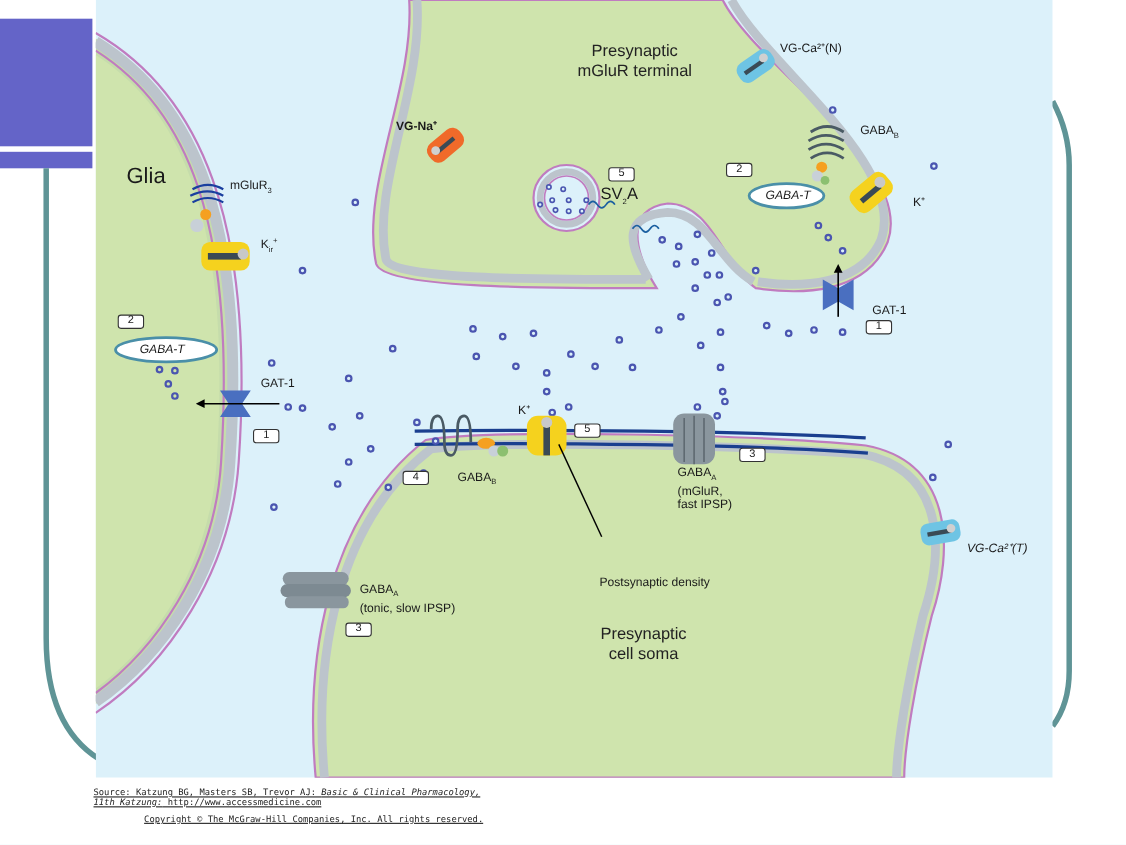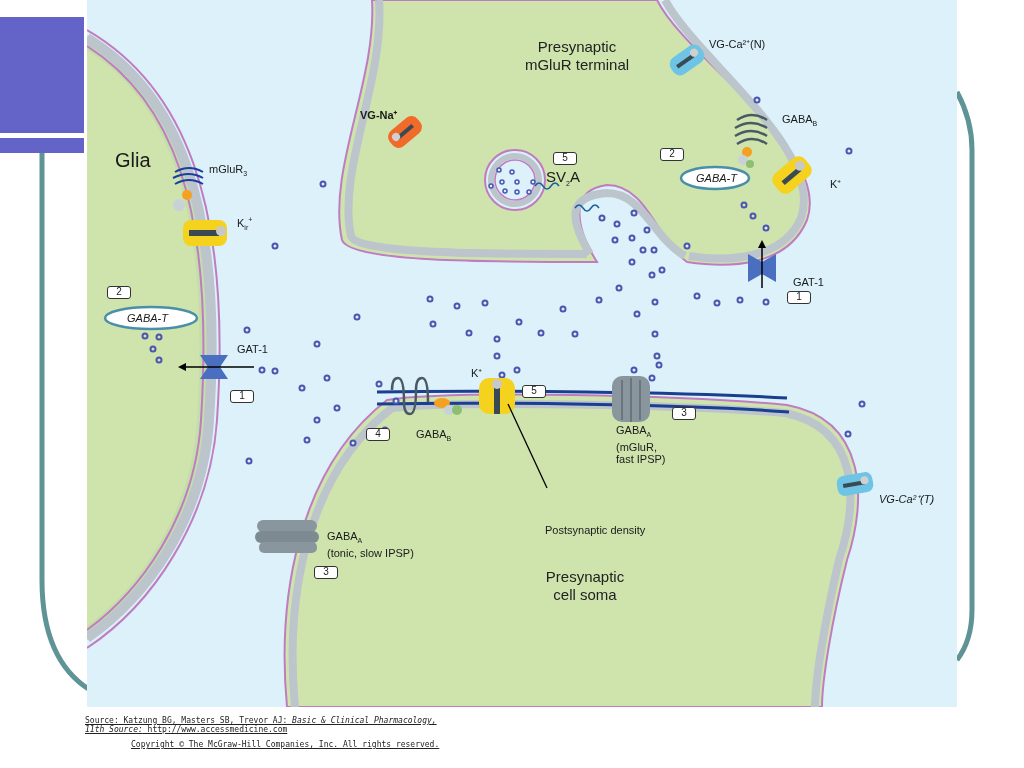--- a/index.html
+++ b/index.html
@@ -272,15 +272,15 @@
   <div class="num" style="left:435px;top:385px;">5</div>
   <div class="num" style="left:585px;top:407px;">3</div>
   <div class="num" style="left:279px;top:428px;">4</div>
   <div class="num" style="left:227px;top:566px;">3</div>
 </div>
 
 <div class="caption" style="top:716px;">
   <span>Source: Katzung BG, Masters SB, Trevor AJ: </span><i>Basic &amp; Clinical Pharmacology,</i>
 </div>
 <div class="caption" style="top:725px;">
-  <i>11th Source:</i><span> http://www.accessmedicine.com</span>
+  <i>11th Katzung:</i><span> http://www.accessmedicine.com</span>
 </div>
 <div class="caption" style="top:740px;margin-left:46px;">Copyright © The McGraw-Hill Companies, Inc. All rights reserved.</div>
 
 </body></html>

